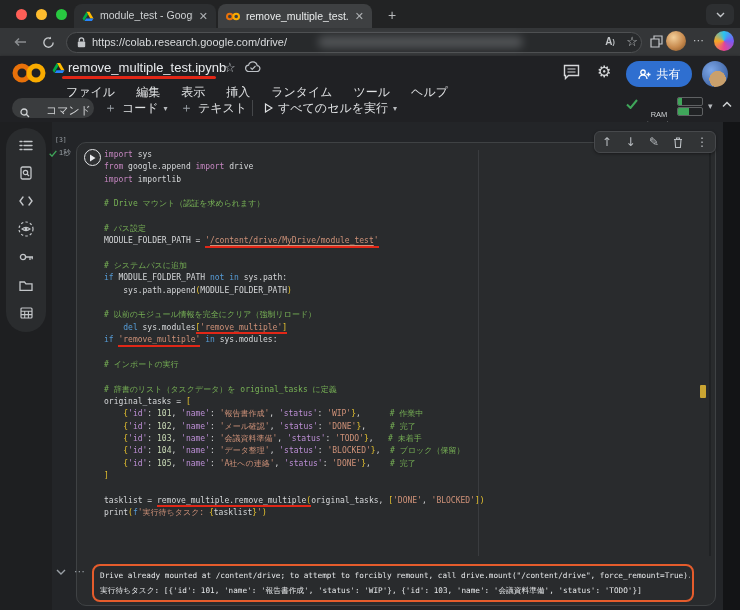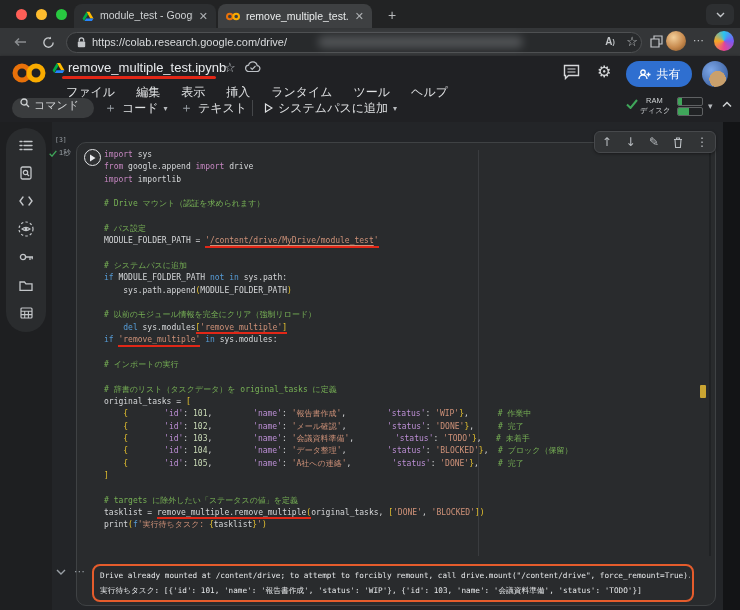--- a/index.html
+++ b/index.html
@@ -22,21 +22,21 @@
   .chrome-ic{color:#c3c6c9;}
 
   
   .colab-top{left:0;top:56px;width:740px;height:66px;background:#202124;box-shadow:0 1px 3px rgba(0,0,0,.55);}
   .nb-title{font-size:13px;color:#e8eaed;white-space:nowrap;}
   .menu-item{font-size:12px;color:#e0e2e4;margin-right:21px;}
   .share-btn{left:626px;top:61px;width:66px;height:26px;border-radius:13px;background:#2f6fd0;display:flex;align-items:center;justify-content:center;gap:5px;color:#fff;font-size:12px;}
   .tb-btn{display:flex;align-items:center;gap:5px;font-size:12px;color:#dfe1e3;}
   .pill{background:#3a3c3e;border-radius:10px;}
   .tiny-caret{font-size:8px;color:#b7babd;}
-  .res-label{font-size:7.5px;color:#cfd2d4;text-align:left;width:26px;line-height:9px;}
+  .res-label{font-size:7.5px;color:#cfd2d4;text-align:center;width:26px;line-height:9px;margin-top:14px;}
   .res-bar{width:24px;height:7px;border:1px solid #5f6163;border-radius:2px;background:#202224;overflow:hidden;}
   .res-bar i{display:block;height:100%;background:#3fa65a;}
 
   
   .rail{left:0;top:122px;width:52px;height:488px;background:#1e1f21;}
   .rail-box{left:6px;top:128px;width:40px;height:204px;border-radius:20px;background:#2a2c2e;}
   .rail-btn{left:13px;width:26px;height:26px;border-radius:13px;color:#c3c6c9;display:flex;align-items:center;justify-content:center;}
 
   
   .page{left:52px;top:122px;width:688px;height:488px;background:#232528;}
@@ -52,21 +52,21 @@
   .exec-time{left:49px;top:148px;font-size:7.5px;color:#9aa0a6;display:flex;align-items:center;gap:2px;}
 
   
   .code{left:104px;top:149px;width:370px;}
   .code-line{white-space:pre;height:12.35px;line-height:12.35px;font-family:"DejaVu Sans Mono",monospace;font-size:8px;}
   .tok{color:#d5d7d9;}
   .tok-kw{color:#c586c0;}
   .tok-ctl{color:#569cd6;}
   .tok-cm{color:#77b155;}
   .tok-str{color:#ce9178;}
-  .tok-key{color:#bd8fd6;margin-left:36px;}
+  .tok-key{color:#bd8fd6;}
   .tok-num{color:#c9dab6;}
   .tok-br{color:#e9c52f;}
   .tok-annot{border-bottom:2px solid #e12717;padding-bottom:.5px;}
   .tok-link{text-decoration:underline;text-underline-offset:1.5px;}
 
   
   .title-underline{left:62px;top:76px;width:154px;height:3px;background:#e12717;border-radius:2px;}
   .out-box{left:92px;top:564px;width:602px;height:38px;border:2.5px solid #e55c2c;border-radius:8px;box-sizing:border-box;}
 
   
@@ -202,21 +202,21 @@
       <svg width="14" height="11" viewBox="0 0 14 11">
           <circle cx="5" cy="3.2" r="2.2" fill="none" stroke="#fff" stroke-width="1.3"></circle>
           <path d="M1 10 a4 4 0 0 1 8 0" fill="none" stroke="#fff" stroke-width="1.3"></path>
           <path d="M10.5 3.5 v4 M8.5 5.5 h4" stroke="#fff" stroke-width="1.3"></path>
         </svg>
     </span>
     <span>共有</span>
   </div>
   <div class="abs" style="left:702px;top:61px;width:26px;height:26px;border-radius:50%;background:radial-gradient(circle at 60% 70%,#c9a06c 0 34%,transparent 35%),radial-gradient(circle at 35% 35%,#7da7e8,#2b4f8f);"></div>
 
-  <div class="abs pill" style="left:12px;top:98px;width:82px;height:20px;display:flex;align-items:flex-start;gap:4px;padding-left:8px;box-sizing:border-box;">
+  <div class="abs pill" style="left:12px;top:98px;width:82px;height:20px;display:flex;align-items:flex-end;gap:16px;padding-left:8px;box-sizing:border-box;">
     <span class="ico">
       <svg width="10" height="10" viewBox="0 0 10 10">
           <circle cx="4" cy="4" r="3" fill="none" stroke="#cfd2d4" stroke-width="1.3"></circle>
           <path d="M6.3 6.3 L9 9" stroke="#cfd2d4" stroke-width="1.3"></path>
         </svg>
     </span>
     <span style="font-size:11px;color:#d3d5d7;">コマンド</span>
   </div>
 
   <div class="abs tb-btn" style="left:104px;top:98px;height:20px;">
@@ -228,21 +228,21 @@
     <span style="color:#9aa0a6;font-size:13px;">＋</span>
     <span>テキスト</span>
   </div>
   <div class="abs" style="left:252px;top:100px;width:1px;height:16px;background:#45474a;"></div>
   <div class="abs tb-btn" style="left:264px;top:98px;height:20px;">
     <span class="ico">
       <svg width="9" height="10" viewBox="0 0 9 10">
           <path d="M1.5 1 L8 5 L1.5 9 Z" fill="none" stroke="#dfe1e3" stroke-width="1.2"></path>
         </svg>
     </span>
-    <span>システムパスに追加</span>
+    <span>すべてのセルを実行</span>
     <span class="tiny-caret">▾</span>
   </div>
 
   <span class="abs ico" style="left:626px;top:99px;">
     <svg width="12" height="10" viewBox="0 0 12 10">
         <path d="M1 5.5 L4.5 9 L11 1" fill="none" stroke="#3fa65a" stroke-width="2"></path>
       </svg>
   </span>
   <div class="abs res-label" style="left:646px;top:96px;">RAM</div>
   <div class="abs res-label" style="left:640px;top:106px;width:32px;">ディスク</div>
@@ -374,21 +374,20 @@
       <div class="code-line">&nbsp;</div>
       <div class="code-line"><span class="tok tok-cm"># 辞書のリスト（タスクデータ）を original_tasks に定義</span></div>
       <div class="code-line"><span class="tok">original_tasks = </span><span class="tok tok-br">[</span></div>
       <div class="code-line"><span class="tok">    </span><span class="tok tok-br">{</span><span class="tok tok-key">'id'</span><span class="tok">: </span><span class="tok tok-num">101</span><span class="tok">, </span><span class="tok tok-key">'name'</span><span class="tok">: </span><span class="tok tok-str">'報告書作成'</span><span class="tok">, </span><span class="tok tok-key">'status'</span><span class="tok">: </span><span class="tok tok-str">'WIP'</span><span class="tok tok-br">}</span><span class="tok">,      </span><span class="tok tok-cm"># 作業中</span></div>
       <div class="code-line"><span class="tok">    </span><span class="tok tok-br">{</span><span class="tok tok-key">'id'</span><span class="tok">: </span><span class="tok tok-num">102</span><span class="tok">, </span><span class="tok tok-key">'name'</span><span class="tok">: </span><span class="tok tok-str">'メール確認'</span><span class="tok">, </span><span class="tok tok-key">'status'</span><span class="tok">: </span><span class="tok tok-str">'DONE'</span><span class="tok tok-br">}</span><span class="tok">,     </span><span class="tok tok-cm"># 完了</span></div>
       <div class="code-line"><span class="tok">    </span><span class="tok tok-br">{</span><span class="tok tok-key">'id'</span><span class="tok">: </span><span class="tok tok-num">103</span><span class="tok">, </span><span class="tok tok-key">'name'</span><span class="tok">: </span><span class="tok tok-str">'会議資料準備'</span><span class="tok">, </span><span class="tok tok-key">'status'</span><span class="tok">: </span><span class="tok tok-str">'TODO'</span><span class="tok tok-br">}</span><span class="tok">,   </span><span class="tok tok-cm"># 未着手</span></div>
       <div class="code-line"><span class="tok">    </span><span class="tok tok-br">{</span><span class="tok tok-key">'id'</span><span class="tok">: </span><span class="tok tok-num">104</span><span class="tok">, </span><span class="tok tok-key">'name'</span><span class="tok">: </span><span class="tok tok-str">'データ整理'</span><span class="tok">, </span><span class="tok tok-key">'status'</span><span class="tok">: </span><span class="tok tok-str">'BLOCKED'</span><span class="tok tok-br">}</span><span class="tok">,  </span><span class="tok tok-cm"># ブロック（保留）</span></div>
       <div class="code-line"><span class="tok">    </span><span class="tok tok-br">{</span><span class="tok tok-key">'id'</span><span class="tok">: </span><span class="tok tok-num">105</span><span class="tok">, </span><span class="tok tok-key">'name'</span><span class="tok">: </span><span class="tok tok-str">'A社への連絡'</span><span class="tok">, </span><span class="tok tok-key">'status'</span><span class="tok">: </span><span class="tok tok-str">'DONE'</span><span class="tok tok-br">}</span><span class="tok">,    </span><span class="tok tok-cm"># 完了</span></div>
       <div class="code-line"><span class="tok tok-br">]</span></div>
       <div class="code-line">&nbsp;</div>
-      <div class="code-line"><span class="tok tok-cm"># targets に除外したい「ステータスの値」を定義</span></div>
       <div class="code-line"><span class="tok">tasklist = </span><span class="tok tok-annot">remove_multiple.remove_multiple</span><span class="tok tok-br tok-annot">(</span><span class="tok">original_tasks, </span><span class="tok tok-br">[</span><span class="tok tok-str">'DONE'</span><span class="tok">, </span><span class="tok tok-str">'BLOCKED'</span><span class="tok tok-br">]</span><span class="tok tok-br">)</span></div>
       <div class="code-line"><span class="tok">print</span><span class="tok tok-br">(</span><span class="tok tok-ctl">f</span><span class="tok tok-str">'実行待ちタスク: </span><span class="tok tok-br">{</span><span class="tok">tasklist</span><span class="tok tok-br">}</span><span class="tok tok-str">'</span><span class="tok tok-br">)</span></div>
     </div>
 
   <span class="abs ico out-ctl" style="left:56px;top:569px;">
     <svg width="10" height="6" viewBox="0 0 10 6">
         <polyline points="1,1 5,5 9,1" fill="none" stroke="#9aa0a6" stroke-width="1.4"></polyline>
       </svg>
   </span>
   <span class="abs out-ctl" style="left:74px;top:565px;font-size:11px;letter-spacing:1px;">⋯</span>

